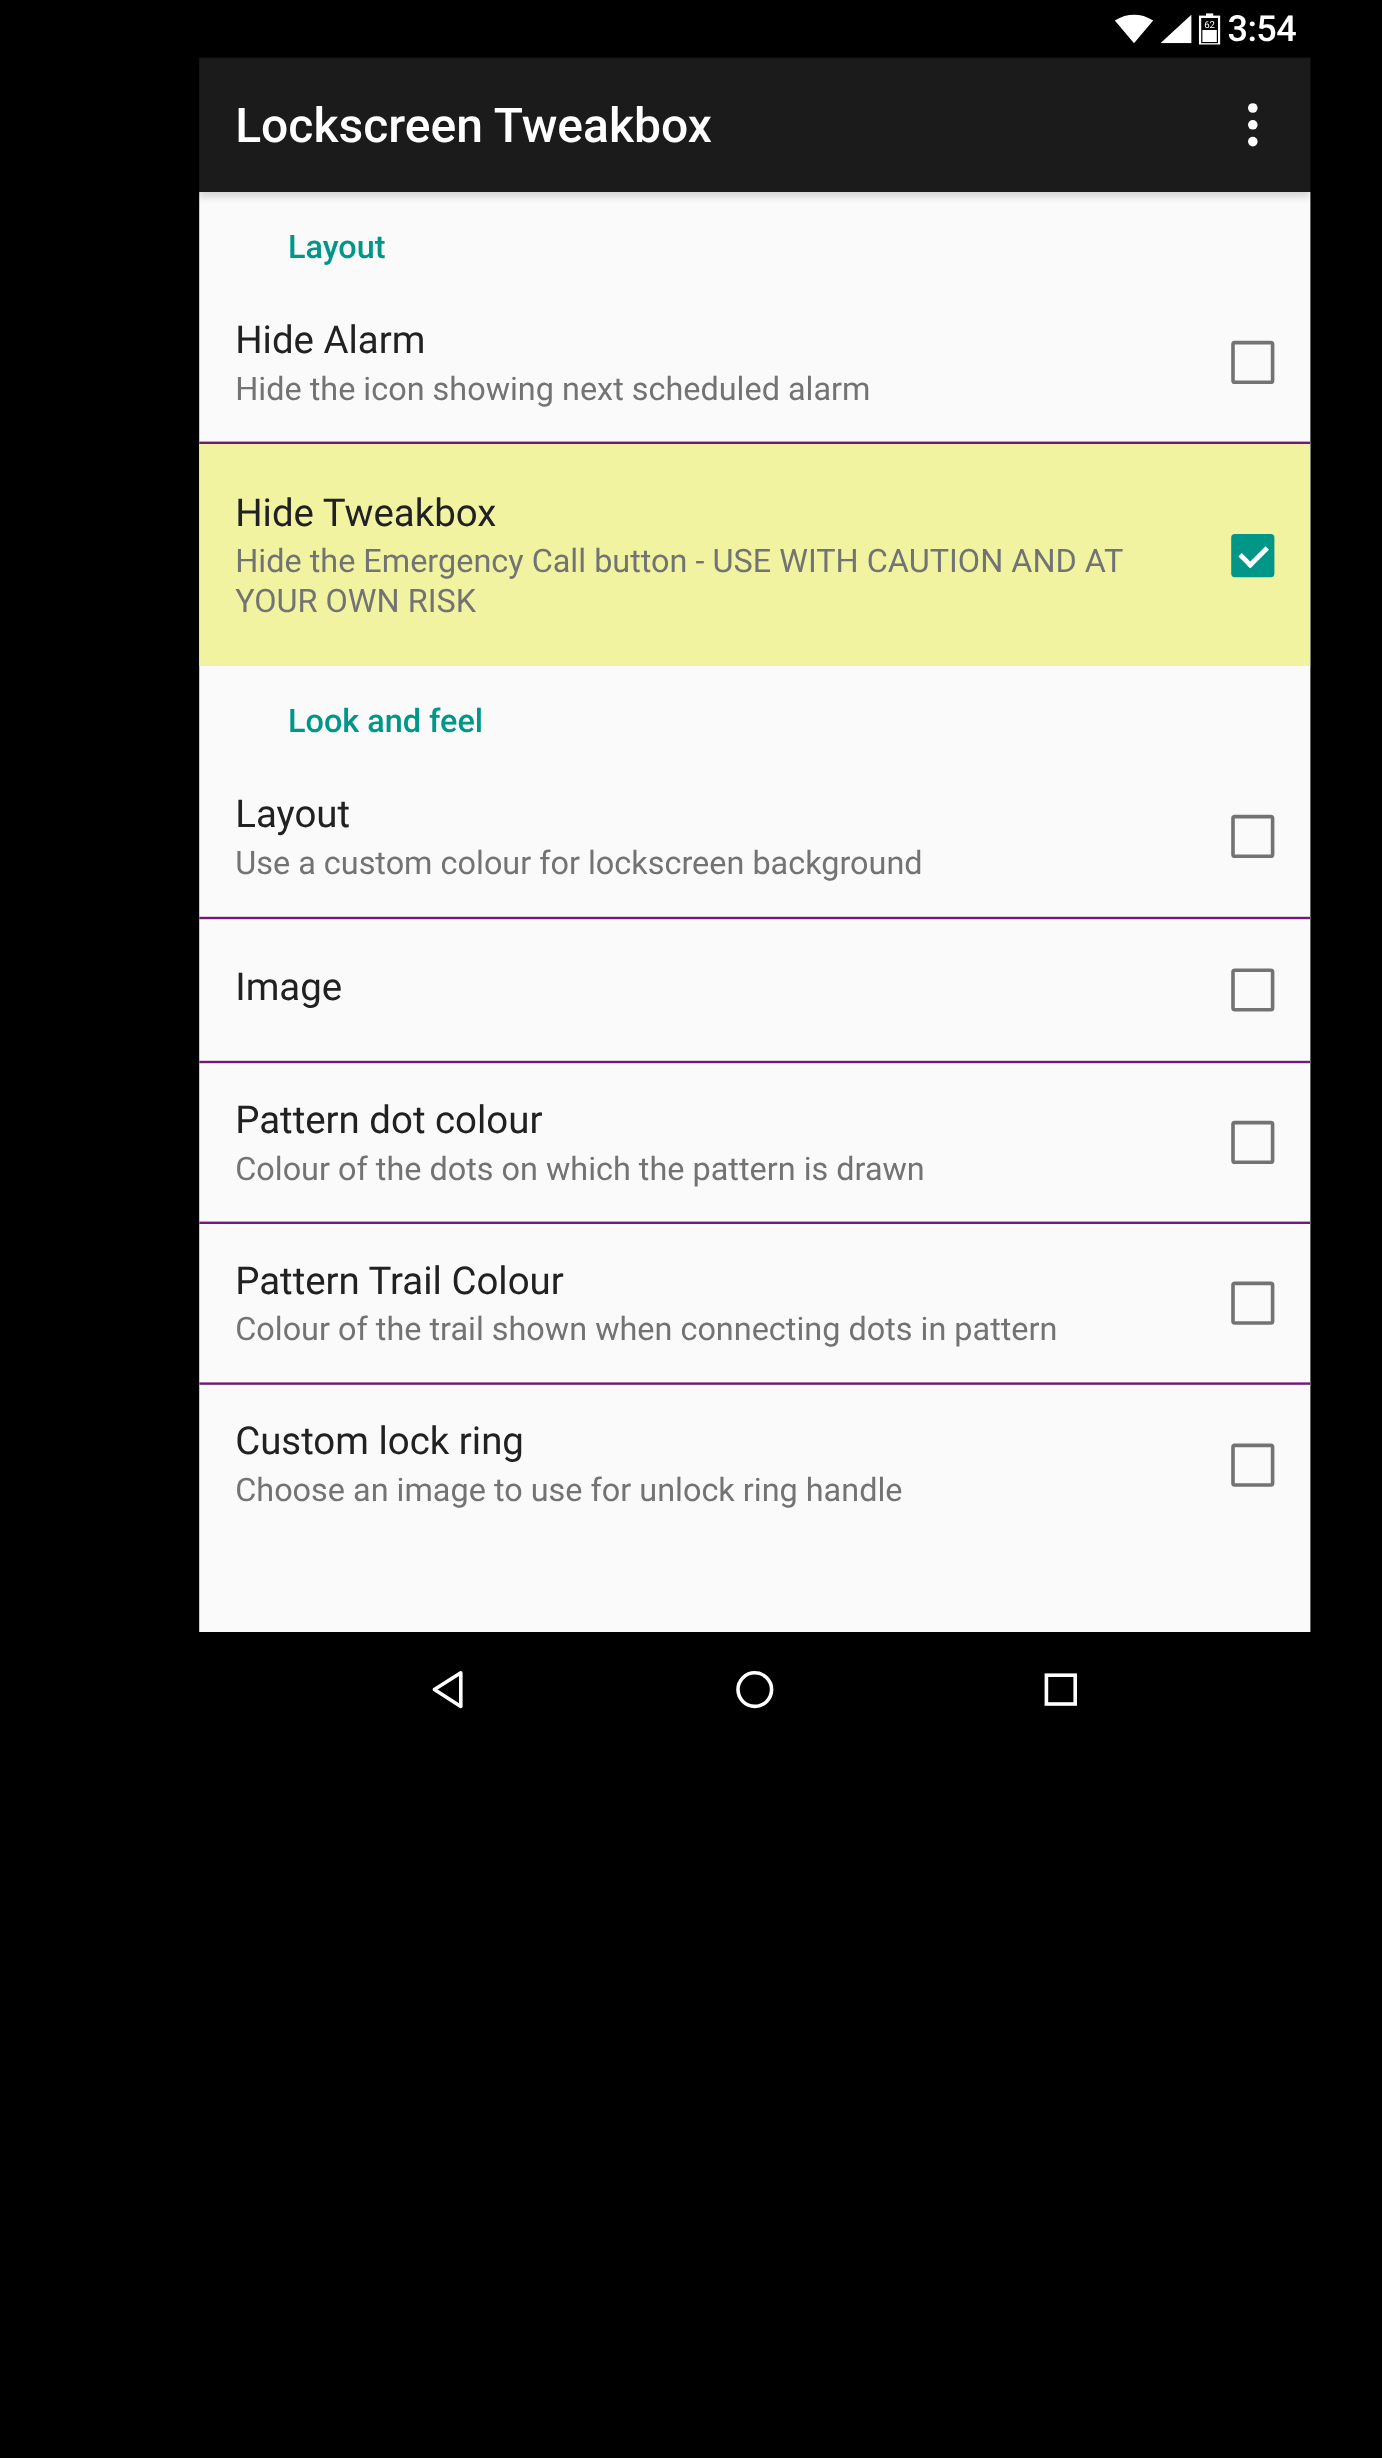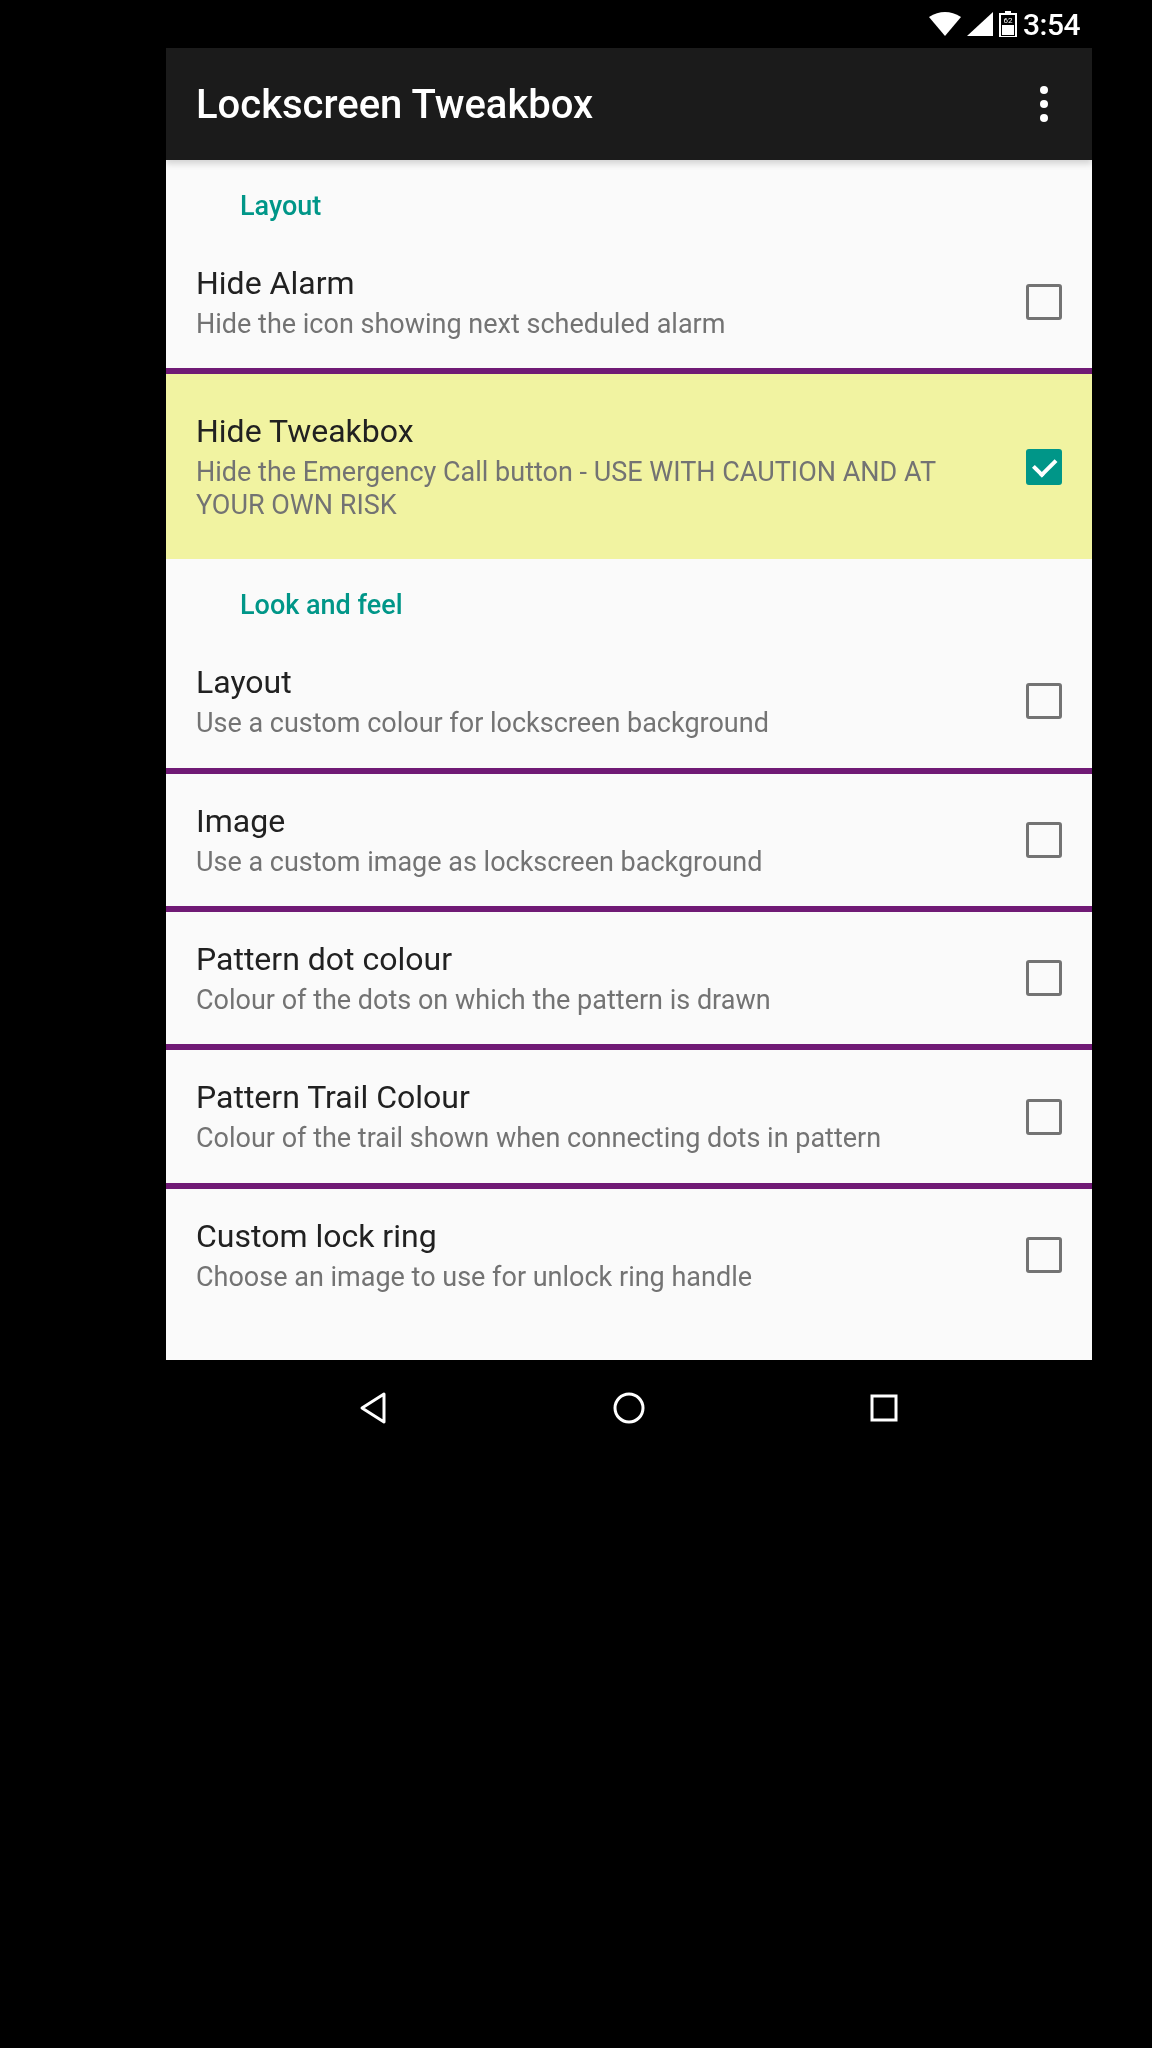--- a/index.html
+++ b/index.html
@@ -59,21 +59,21 @@
   font-size: 27px;
   font-weight: 500;
   padding: 30px 30px 14px 30px;
   margin-left: 44px;
 }
 
 .setting {
   display: flex;
   align-items: center;
   padding: 28px 30px 28px 30px;
-  border-bottom: 6px solid #701a75;
+  border-bottom: 2px solid #701a75;
   min-height: 120px;
 }
 .setting:last-child { border-bottom: none; }
 .setting.highlight { background: #f1f3a1; border-bottom: none; padding-top: 38px; padding-bottom: 38px; }
 .setting-text { flex: 1; padding-right: 20px; }
 .setting-title { font-size: 32px; color: #212121; margin-bottom: 6px; }
 .setting-desc { font-size: 27px; color: #737373; line-height: 1.2; }
 
 .checkbox {
   width: 36px;
@@ -167,21 +167,20 @@
       <div class="setting-text">
         <div class="setting-title">Layout</div>
         <div class="setting-desc">Use a custom colour for lockscreen background</div>
       </div>
       <div class="checkbox"></div>
     </div>
 
     <div class="setting">
       <div class="setting-text">
         <div class="setting-title">Image</div>
-        <div class="setting-desc">Use a custom image as lockscreen background</div>
       </div>
       <div class="checkbox"></div>
     </div>
 
     <div class="setting">
       <div class="setting-text">
         <div class="setting-title">Pattern dot colour</div>
         <div class="setting-desc">Colour of the dots on which the pattern is drawn</div>
       </div>
       <div class="checkbox"></div>

